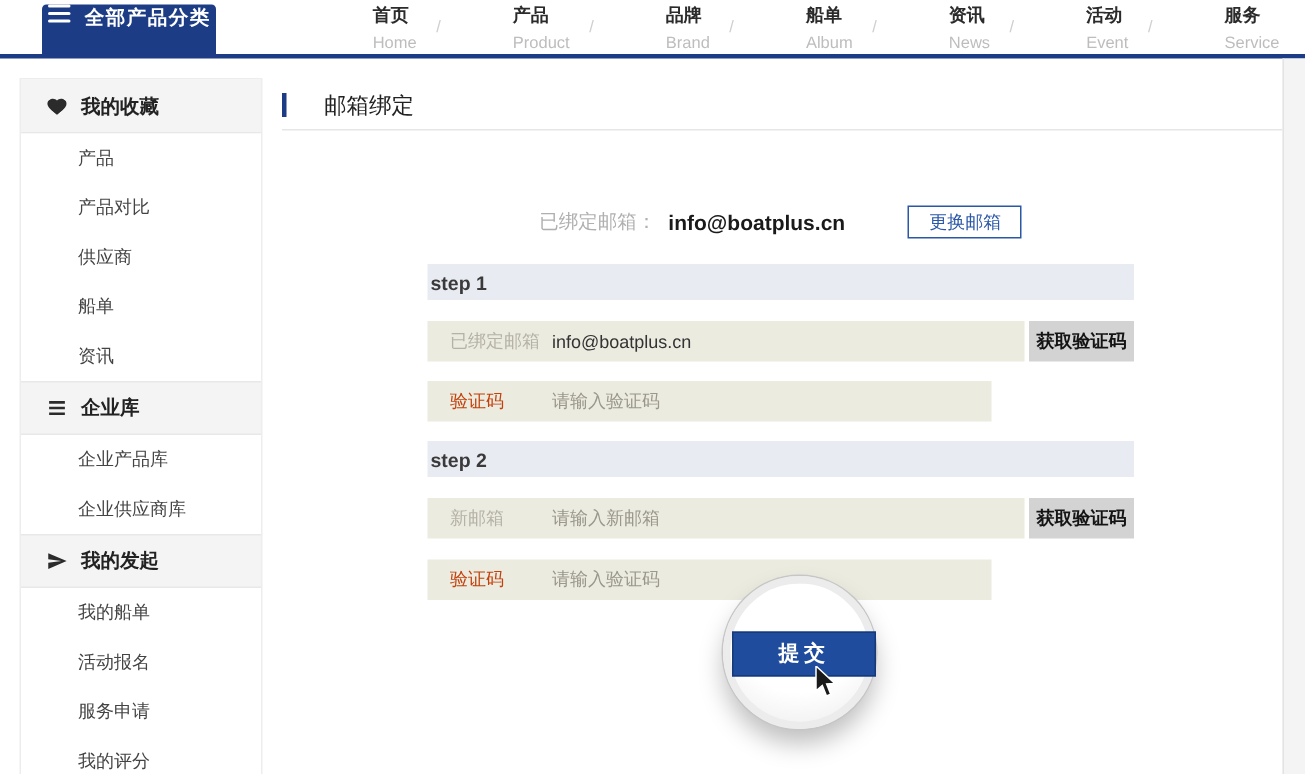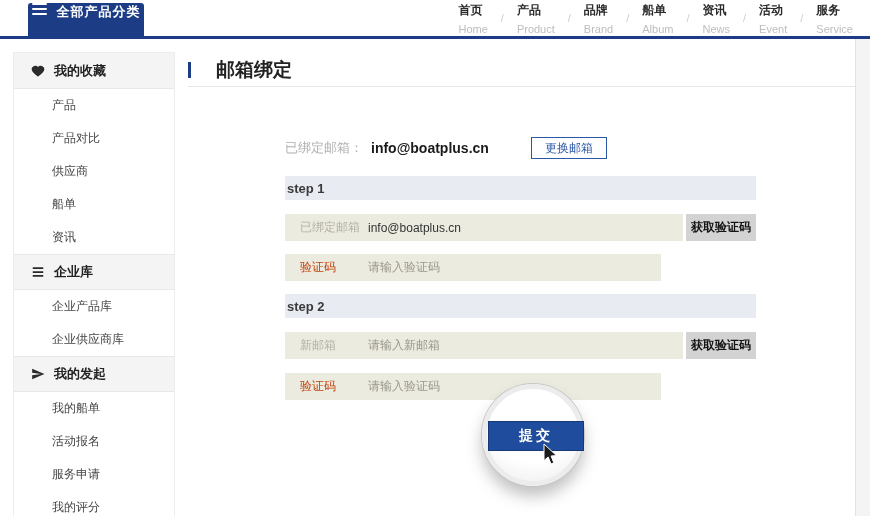--- a/index.html
+++ b/index.html
@@ -13,21 +13,21 @@
              justify-content:center; gap:10px; border-radius:3px 3px 0 0; cursor:pointer; }
   .burger { display:flex; flex-direction:column; gap:3px; }
   .burger span { display:block; width:15px; height:2px; background:#fff; border-radius:1px; }
   .cat-label { font-size:13px; font-weight:bold; letter-spacing:1px; }
   .topline { position:absolute; left:0; top:36px; width:870px; height:3px; background:#1c3d85; }
 
   .topnav { position:absolute; right:15px; top:0; height:36px; display:flex;
             align-items:center; }
   .nav-item { display:flex; align-items:baseline; gap:4px; cursor:pointer; padding:0 2px;flex-direction:column; }
   .nav-zh { font-size:12px; font-weight:bold; color:#2b2b2b; }
-  .nav-en { font-size:11px; color:#bdbdbd; }
+  .nav-en { font-size:11px; color:#bdbdbd;margin-left:35px; }
   .nav-sep { color:#cfcfcf; font-size:11px; margin:0 11px; }
 
   
   .right-strip { position:absolute; left:855px; top:39px; width:15px; height:477px;
                  background:#f4f4f4; border-left:1px solid #e3e3e3; }
 
   
   .sidebar { position:absolute; left:13px; top:52px; width:162px;
              border:1px solid #ededed; background:#fff; }
   .sb-header { height:36px; background:#f4f4f4; display:flex; align-items:center;
@@ -38,25 +38,25 @@
   .sb-header .sb-icon svg { width:14px; height:14px; fill:#2b2b2b; }
   .sb-title { font-size:13px; font-weight:bold; color:#222; }
   .sb-item { height:33px; display:flex; align-items:center; padding-left:38px;
              font-size:12px; color:#444; cursor:pointer; background:#fff; }
 
   
   .main { position:absolute; left:188px; top:54px; width:667px; }
   .page-title-row { display:flex; align-items:center; gap:9px; height:33px;
                     border-bottom:1px solid #e6e6e6; }
   .title-accent { width:3px; height:16px; background:#1c3d85; }
-  .page-title { font-size:19px; font-weight:bold; color:#222;padding-left:16px; }
+  .page-title { font-size:15px; font-weight:normal; color:#222;padding-left:16px; }
 
   .form-col { margin-left:97px; width:471px; }
 
-  .bind-row { margin-top:50px; display:flex; align-items:center; height:22px; }
+  .bind-row { margin-top:50px; display:flex; align-items:center; height:22px;justify-content:center; }
   .bind-label { font-size:13px; color:#b0b0b0; }
   .bind-email { font-size:14px; font-weight:bold; color:#1a1a1a; margin-left:8px; }
   .change-btn { margin-left:42px; width:76px; height:22px; background:#fff;
                 border:1px solid #2b57a7; color:#2b57a7; font-size:12px;
                 display:flex; align-items:center; justify-content:center; cursor:pointer; }
 
   .step-bar { margin-top:17px; height:24px; background:#e9ebf3; display:flex;
               align-items:center; padding-left:2px; font-size:13px; font-weight:bold;
               color:#3a3a3a; }
   .step-bar.second { margin-top:13px; }

